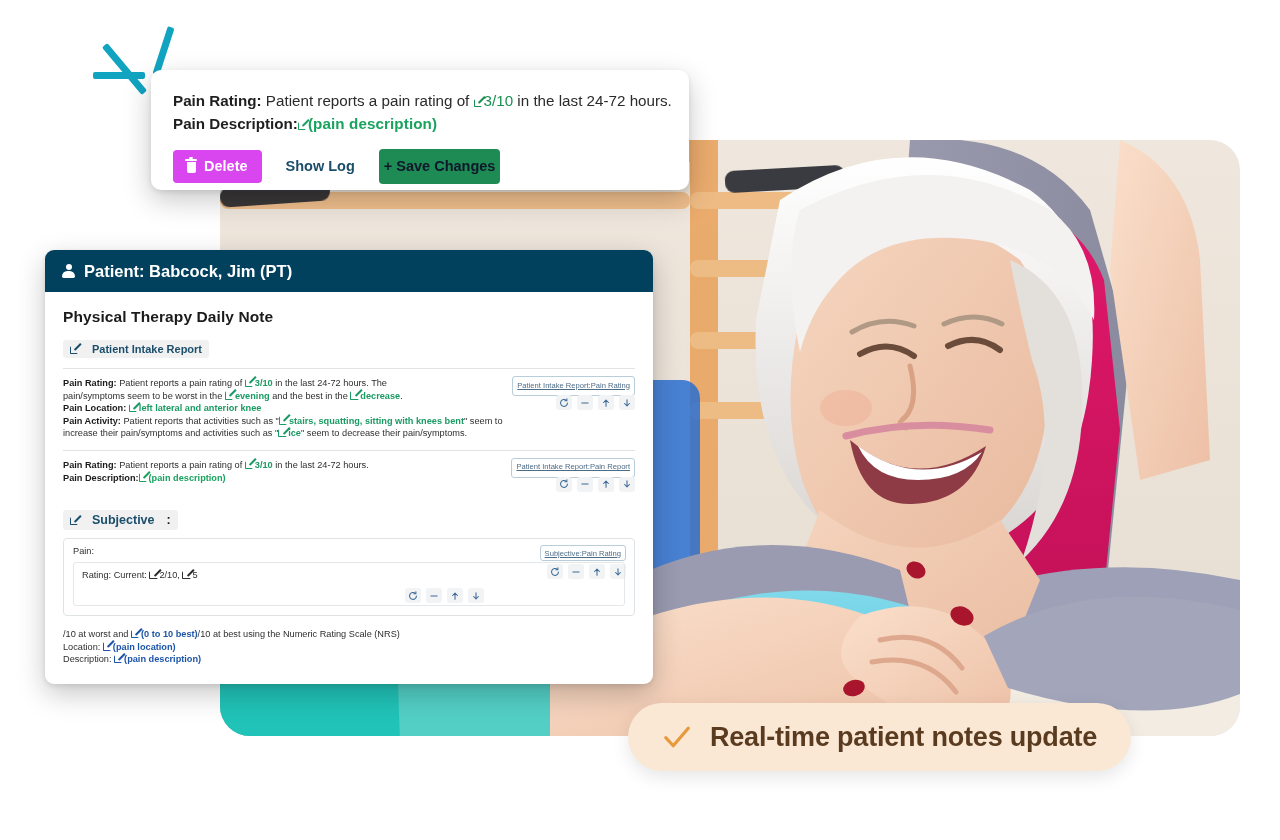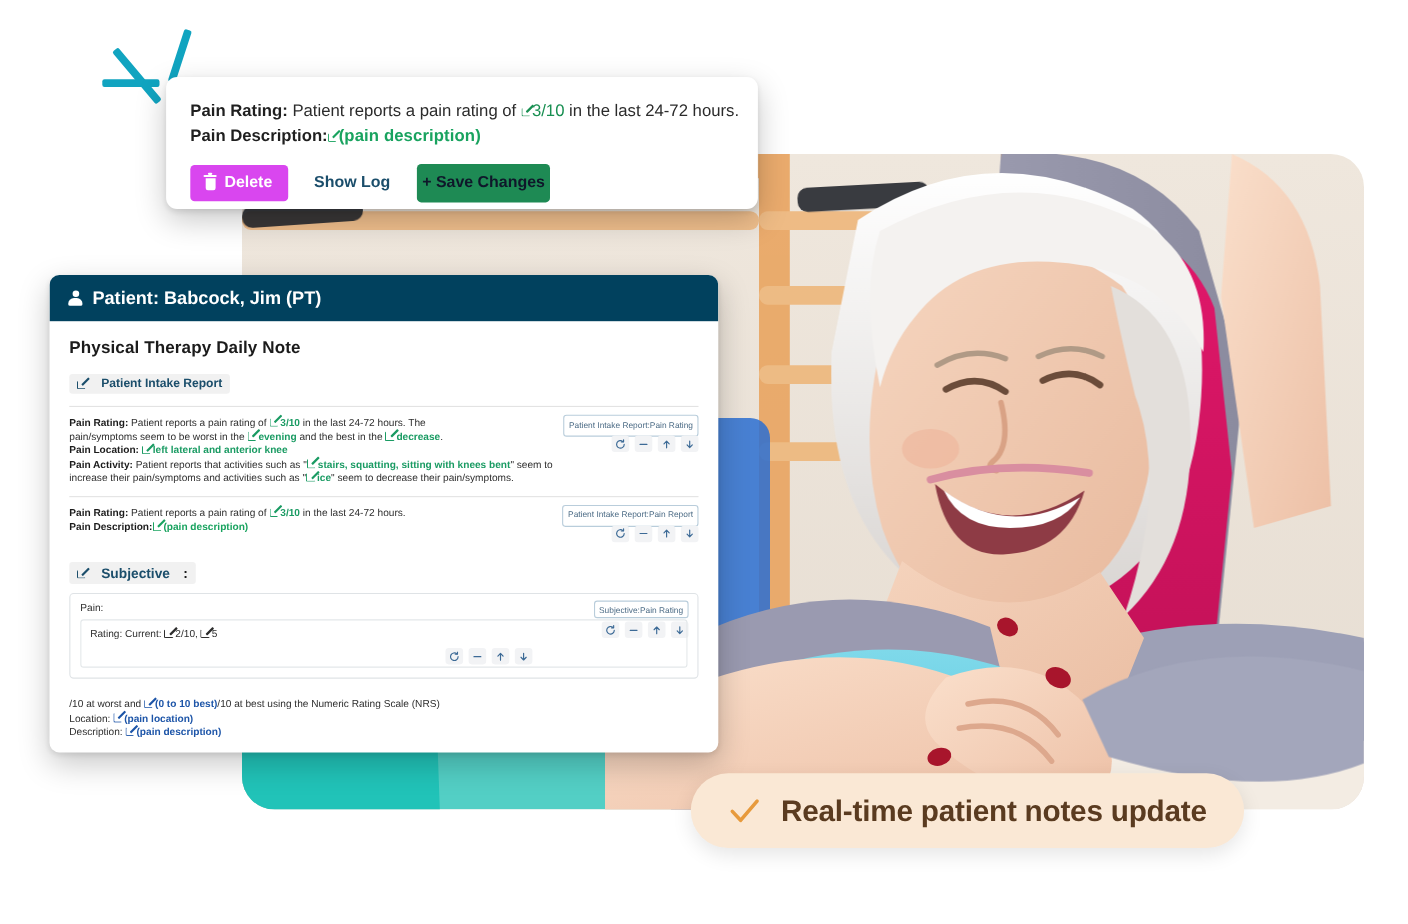--- a/index.html
+++ b/index.html
@@ -90,42 +90,42 @@
     position:relative;border-top:1px solid #e3e3e3;padding:8px 0 10px 0;
     font-size:9.2px;line-height:12.6px;color:#2e2e2e;
   }
   .block.first{margin-top:10px;}
   .block b{font-weight:bold;color:#1b1b1b;}
   .block .gl{color:#1a9b63;font-weight:bold;}
   .block .gl2{color:#19a35f;font-weight:bold;}
   .blocktext{width:340px;}
   .tag{
     position:absolute;right:0;top:7px;border:1px solid #b9cddb;border-radius:3px;
-    font-size:7.6px;color:#4d6c86;padding:2.5px 4px;background:#fff;white-space:nowrap;
+    font-size:7.6px;color:#4d6c86;padding:2.5px 4px;background:#fff;white-space:nowrap;text-decoration:underline;
   }
   .ctrls{position:absolute;right:0;top:26px;display:flex;gap:5px;}
   .ctrl{
     width:16px;height:15px;border-radius:3px;background:#f2f3f5;
     display:flex;align-items:center;justify-content:center;color:#3c6a96;
   }
   .ctrl svg{display:block;}
 
   
   .subpanel{
     border:1px solid #dfe3e6;border-radius:4px;margin-top:8px;padding:7px 9px 9px 9px;
     position:relative;font-size:9.2px;color:#2e2e2e;
   }
   .subpanel .tag{top:6px;right:8px;}
   .subpanel .ctrls{top:25px;right:8px;}
   .innerbox{
     border:1px solid #e4e8ea;border-radius:3px;margin-top:6px;height:44px;position:relative;
     padding:6px 8px;box-sizing:border-box;
   }
   .innerbox .ctrls{right:auto;left:331px;top:25px;}
-  .subfoot{margin-top:17px;font-size:9.2px;line-height:12.6px;color:#2e2e2e;}
+  .subfoot{margin-top:12px;font-size:9.2px;line-height:12.6px;color:#2e2e2e;}
   .bl{color:#1d55a8;font-weight:bold;}
 
   
   #badge{
     position:absolute;left:628px;top:703px;height:68px;padding:0 34px;
     background:#FAE8D5;border-radius:34px;display:flex;align-items:center;gap:18px;
     box-shadow:0 6px 18px rgba(0,0,0,.10);
   }
   #badge .chk{width:30px;height:30px;flex:none;}
   #badge .txt{font-size:27px;font-weight:bold;color:#5A3B20;letter-spacing:-.2px;white-space:nowrap;}

